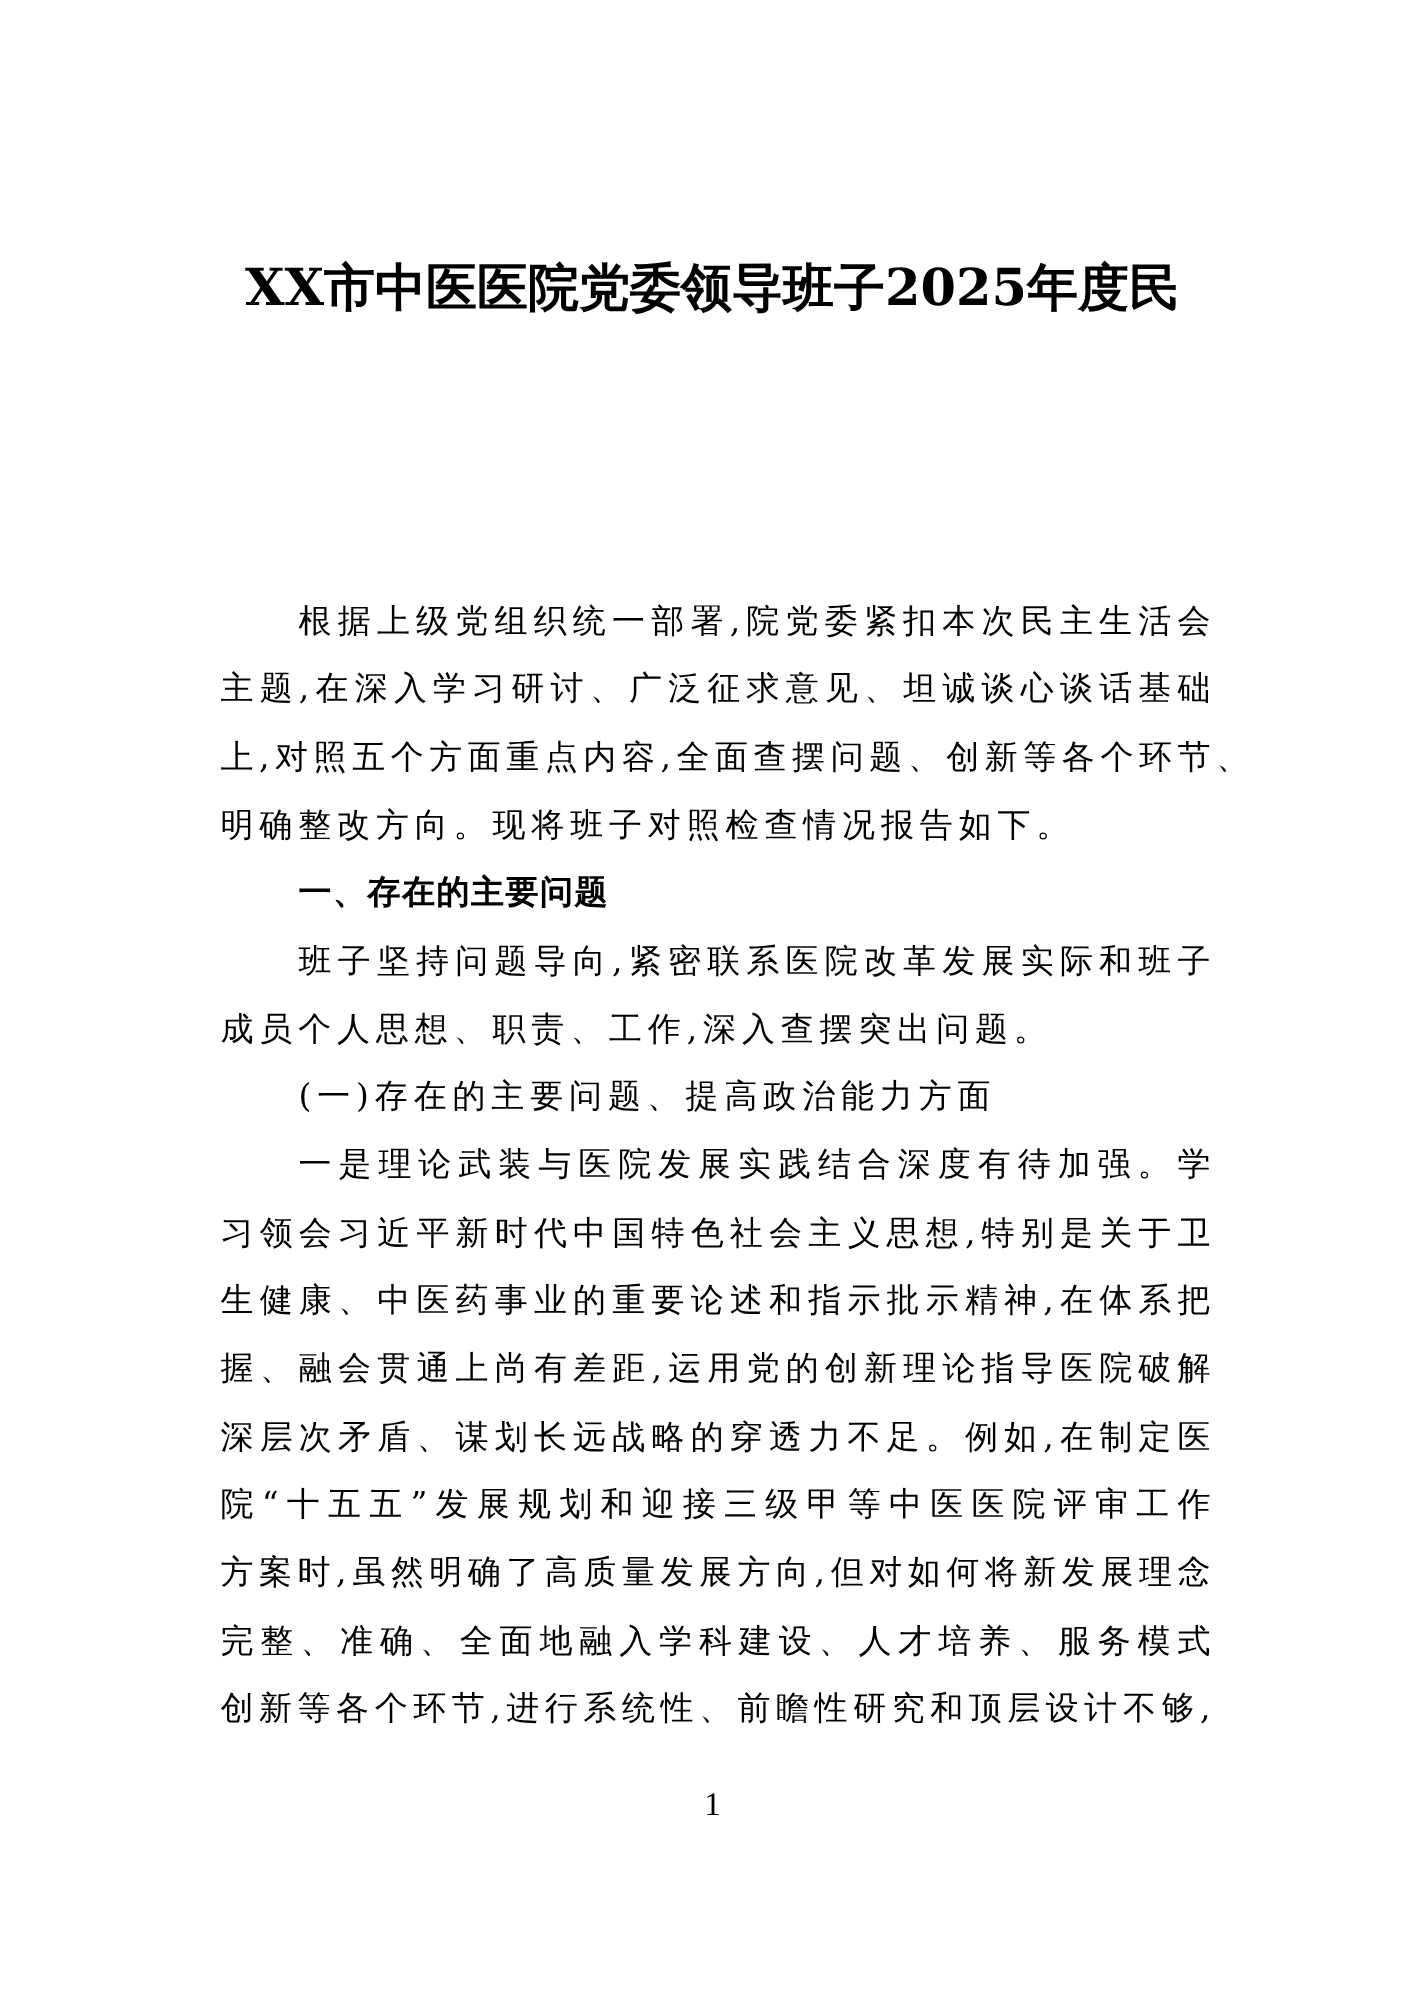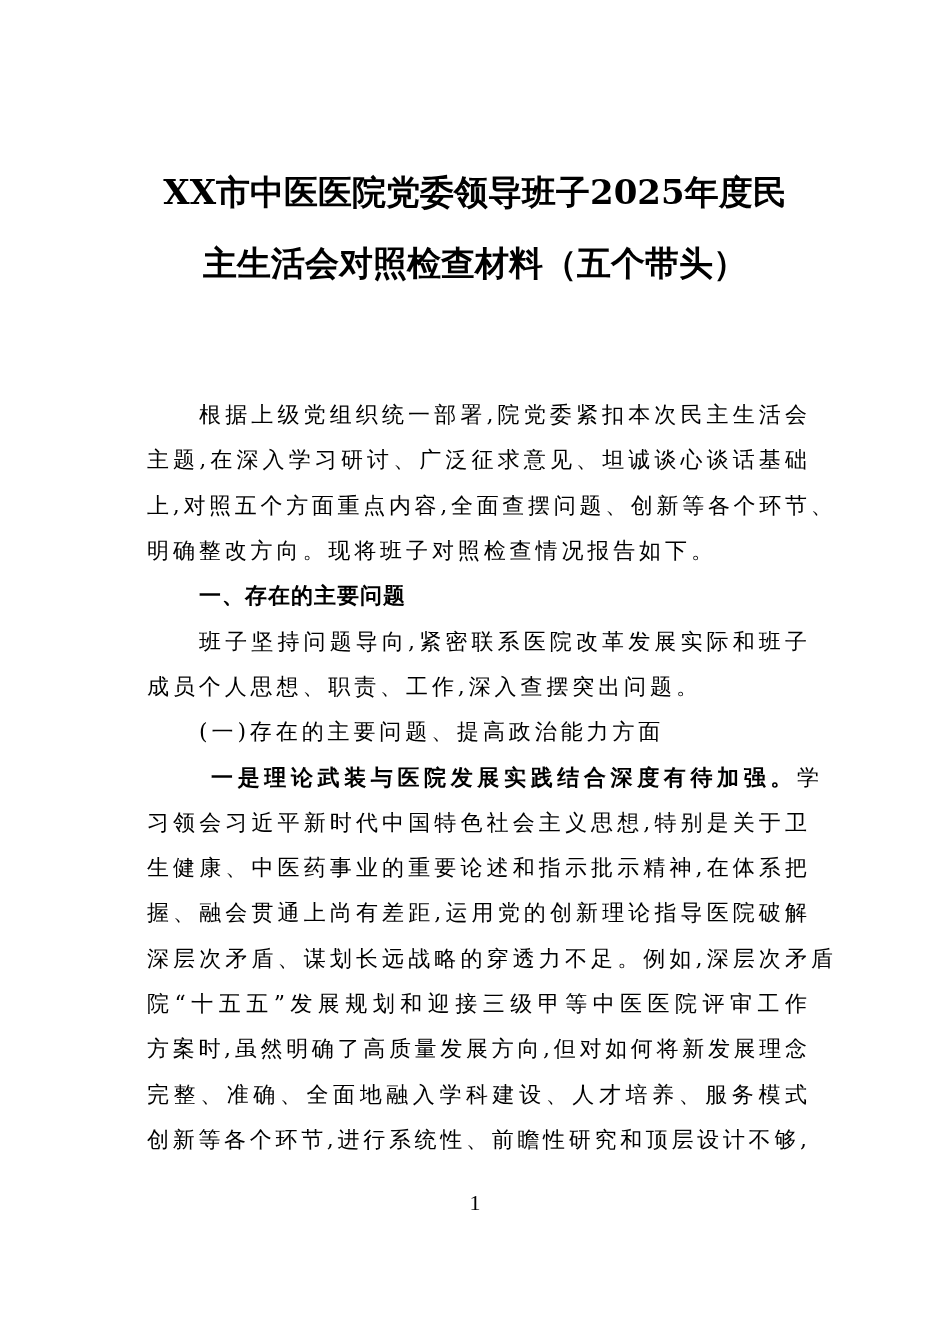--- a/index.html
+++ b/index.html
@@ -7,45 +7,44 @@
          font-family: "DejaVu Serif", "Liberation Serif", serif; color: #000; }
   .page { position: absolute; left: 0; top: 0; width: 950px; height: 1344px; background: #fff; padding-left: 14px; }
   .title { position: absolute; left: 120px; width: 710px; text-align: center;
            font-family: "DejaVu Serif", "Liberation Serif", serif; font-weight: bold;
            font-size: 34px; line-height: 40px; letter-spacing: 0px; white-space: nowrap; }
   .title.l1 { top: 172px; }
   .title.l2 { top: 243px; }
   .line { position: absolute; left: 147px; white-space: nowrap; font-size: 22px;
           height: 30px; line-height: 30px; }
   .heading { font-family: "DejaVu Sans", "Liberation Sans", sans-serif; font-weight: bold; letter-spacing: 1px; }
-  .bold { font-weight: bold; margin-left: 12px; }
+  .bold { font-weight: normal; }
   .pageno { position: absolute; left: 0; width: 950px; top: 1190px; text-align: center;
             font-family: "Liberation Serif", serif; font-size: 22px; }
 </style>
 </head>
 <body>
 
 <div class="page">
   <div class="title l1">XX市中医医院党委领导班子2025年度民</div>
-  <div class="title l2">主生活会对照检查材料（五个带头）</div>
 
   <div id="lines">
       <div class="line" style="left: 199px; top: 400px; letter-spacing: 4.13043px;">根据上级党组织统一部署,院党委紧扣本次民主生活会</div>
       <div class="line" style="left: 147px; top: 445.3px; letter-spacing: 4.12px;">主题,在深入学习研讨、广泛征求意见、坦诚谈心谈话基础</div>
       <div class="line" style="left: 147px; top: 490.6px; letter-spacing: 3.69231px;">上,对照五个方面重点内容,全面查摆问题、创新等各个环节、</div>
       <div class="line" style="left: 147px; top: 535.9px; letter-spacing: 3.9px;">明确整改方向。现将班子对照检查情况报告如下。</div>
       <div class="line heading" style="left: 199px; top: 581.2px; letter-spacing: 1px;">一、存在的主要问题</div>
       <div class="line" style="left: 199px; top: 626.5px; letter-spacing: 4.13043px;">班子坚持问题导向,紧密联系医院改革发展实际和班子</div>
       <div class="line" style="left: 147px; top: 671.8px; letter-spacing: 3.9px;">成员个人思想、职责、工作,深入查摆突出问题。</div>
       <div class="line" style="left: 199px; top: 717.1px; letter-spacing: 3.9px;">(一)存在的主要问题、提高政治能力方面</div>
       <div class="line" style="left: 199px; top: 762.4px; letter-spacing: 4.63636px;"><span class="bold">一是理论武装与医院发展实践结合深度有待加强。</span><span>学</span></div>
       <div class="line" style="left: 147px; top: 807.7px; letter-spacing: 4.12px;">习领会习近平新时代中国特色社会主义思想,特别是关于卫</div>
       <div class="line" style="left: 147px; top: 853px; letter-spacing: 4.12px;">生健康、中医药事业的重要论述和指示批示精神,在体系把</div>
       <div class="line" style="left: 147px; top: 898.3px; letter-spacing: 4.12px;">握、融会贯通上尚有差距,运用党的创新理论指导医院破解</div>
-      <div class="line" style="left: 147px; top: 943.6px; letter-spacing: 4.12px;">深层次矛盾、谋划长远战略的穿透力不足。例如,深层次矛盾</div>
+      <div class="line" style="left: 147px; top: 943.6px; letter-spacing: 4.12px;">深层次矛盾、谋划长远战略的穿透力不足。例如,在制定医</div>
       <div class="line" style="left: 147px; top: 988.9px; letter-spacing: 5.47917px;">院“十五五”发展规划和迎接三级甲等中医医院评审工作</div>
       <div class="line" style="left: 147px; top: 1034.2px; letter-spacing: 3.69231px;">方案时,虽然明确了高质量发展方向,但对如何将新发展理念</div>
       <div class="line" style="left: 147px; top: 1079.5px; letter-spacing: 4.58333px;">完整、准确、全面地融入学科建设、人才培养、服务模式</div>
       <div class="line" style="left: 147px; top: 1124.8px; letter-spacing: 3.69231px;">创新等各个环节,进行系统性、前瞻性研究和顶层设计不够,</div>
     </div>
 
   <div class="pageno">1</div>
 </div>
 
 </body></html>

